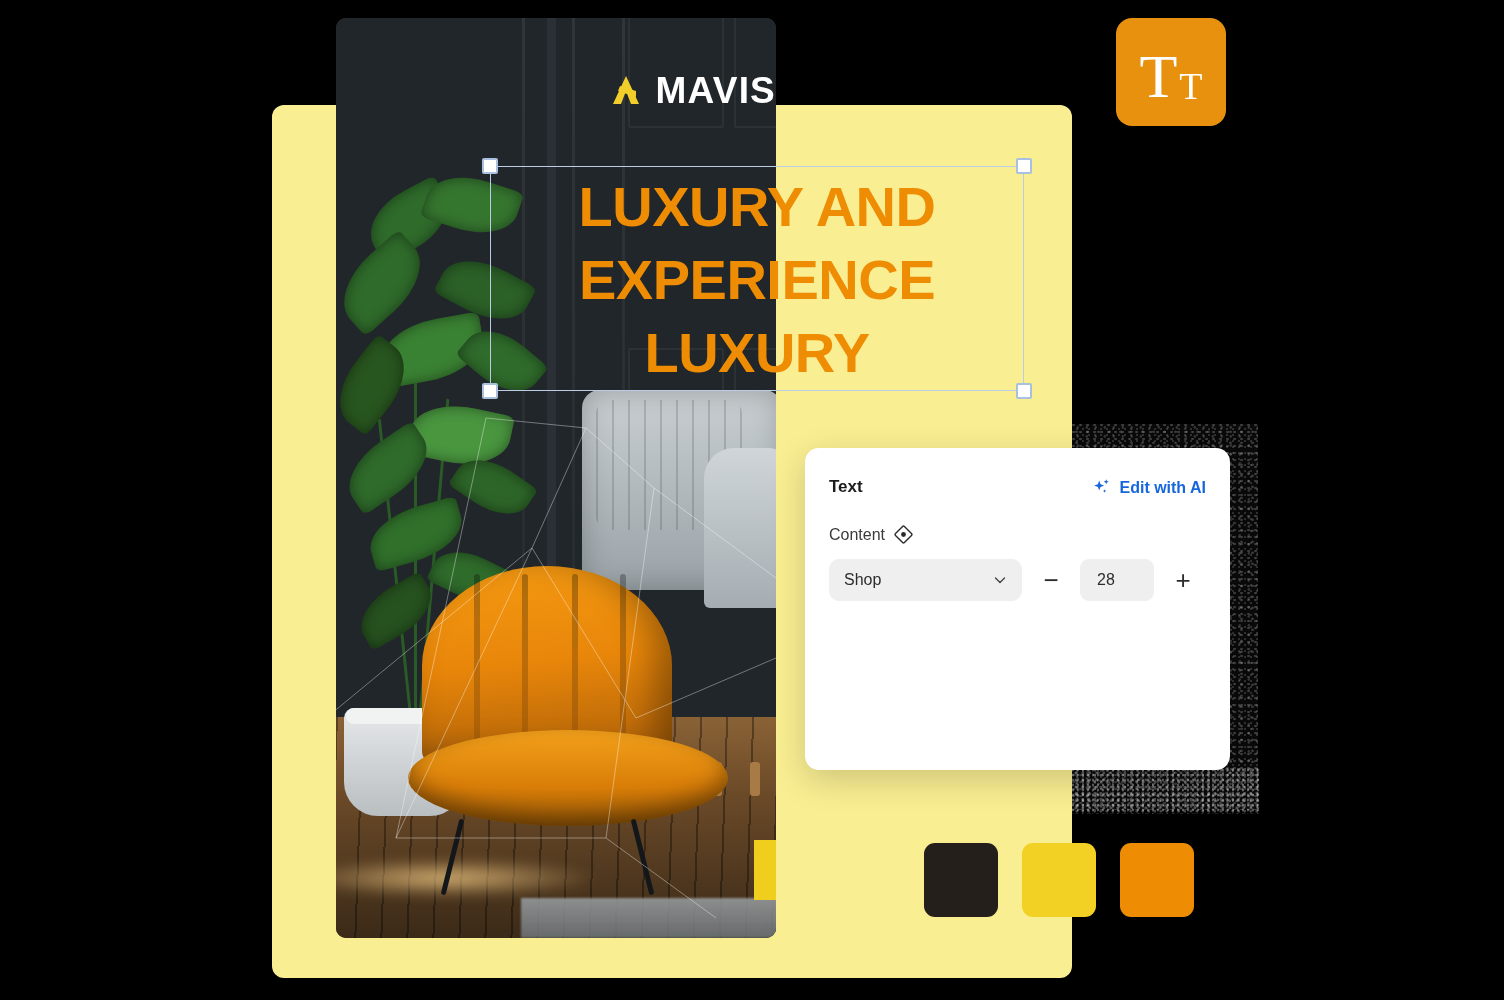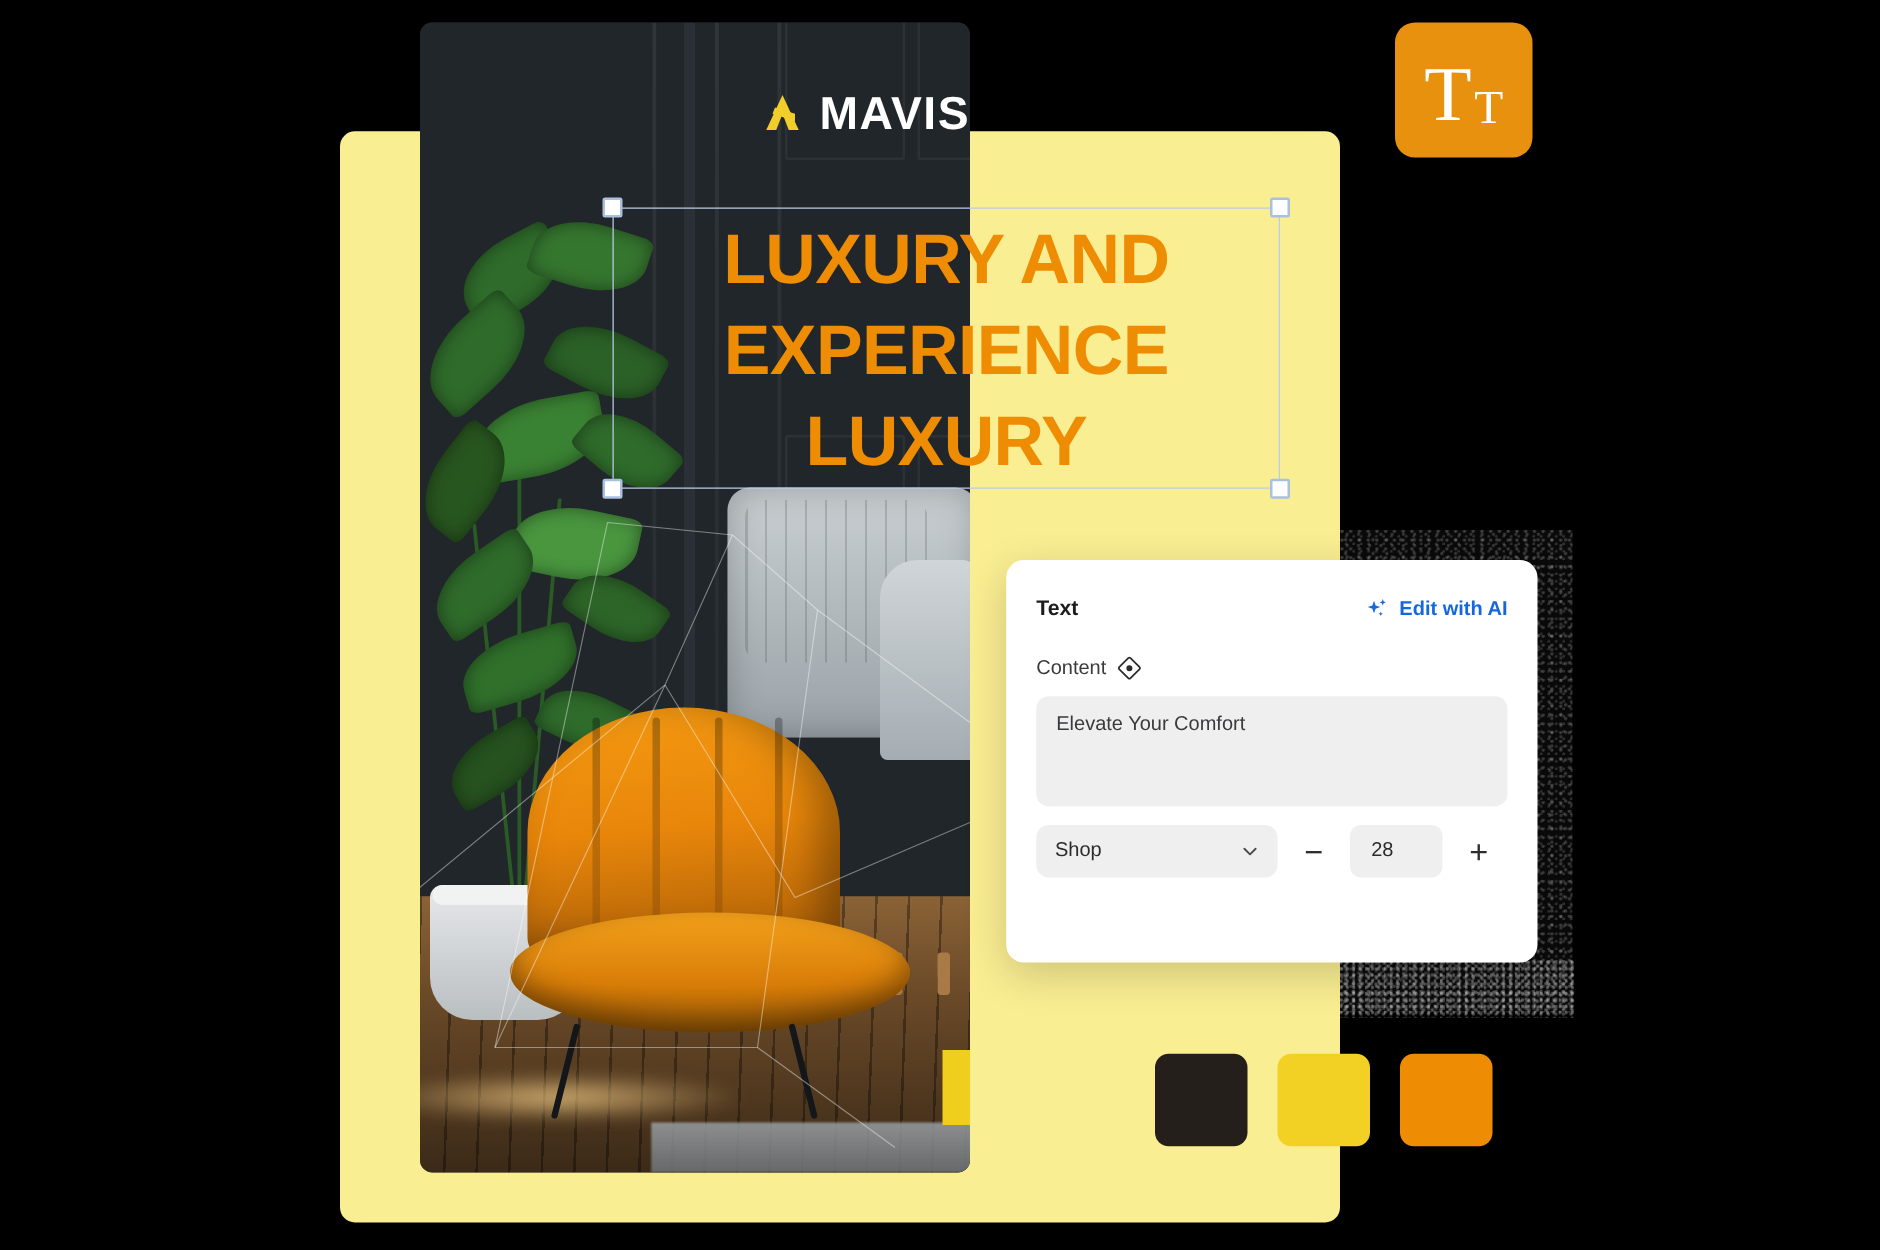--- a/index.html
+++ b/index.html
@@ -328,21 +328,20 @@
     </div>
 
     <div class="field-label">
       <span>Content</span>
       <svg width="19" height="19" viewBox="0 0 19 19">
         <rect x="3.2" y="3.2" width="12.6" height="12.6" transform="rotate(45 9.5 9.5)" fill="none" stroke="#2c2c2e" stroke-width="1.4" rx="1.3"></rect>
         <circle cx="9.5" cy="9.5" r="2.4" fill="#2c2c2e"></circle>
       </svg>
     </div>
 
-    <div class="textarea">Elevate Your Comfort</div>
 
 
     <div class="row">
       <div class="select sel-weight">
         <span>Shop</span>
         <svg class="chev" width="16" height="16" viewBox="0 0 16 16">
           <path d="M3.5 6 L8 10.5 L12.5 6" fill="none" stroke="#4a4a4c" stroke-width="1.5" stroke-linecap="round" stroke-linejoin="round"></path>
         </svg>
       </div>
       <div class="step-btn">−</div>

